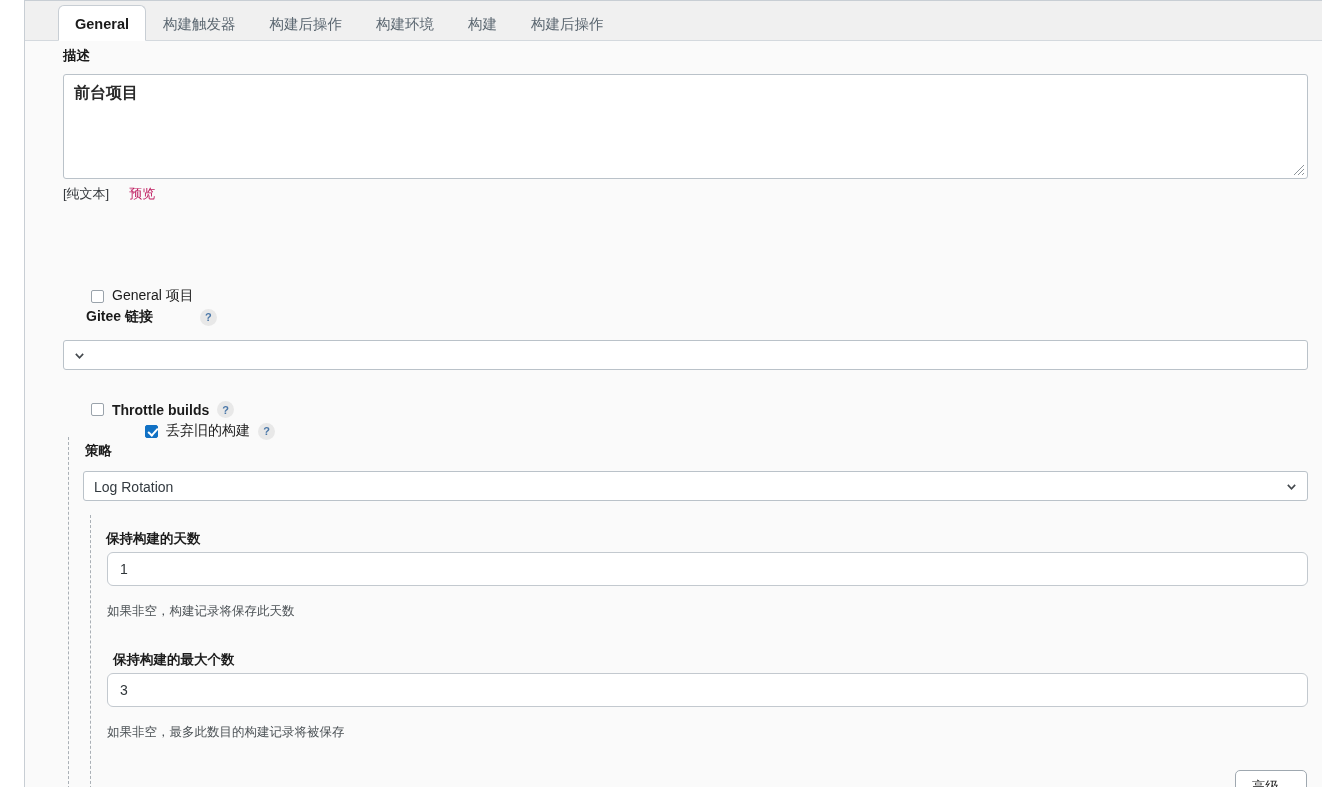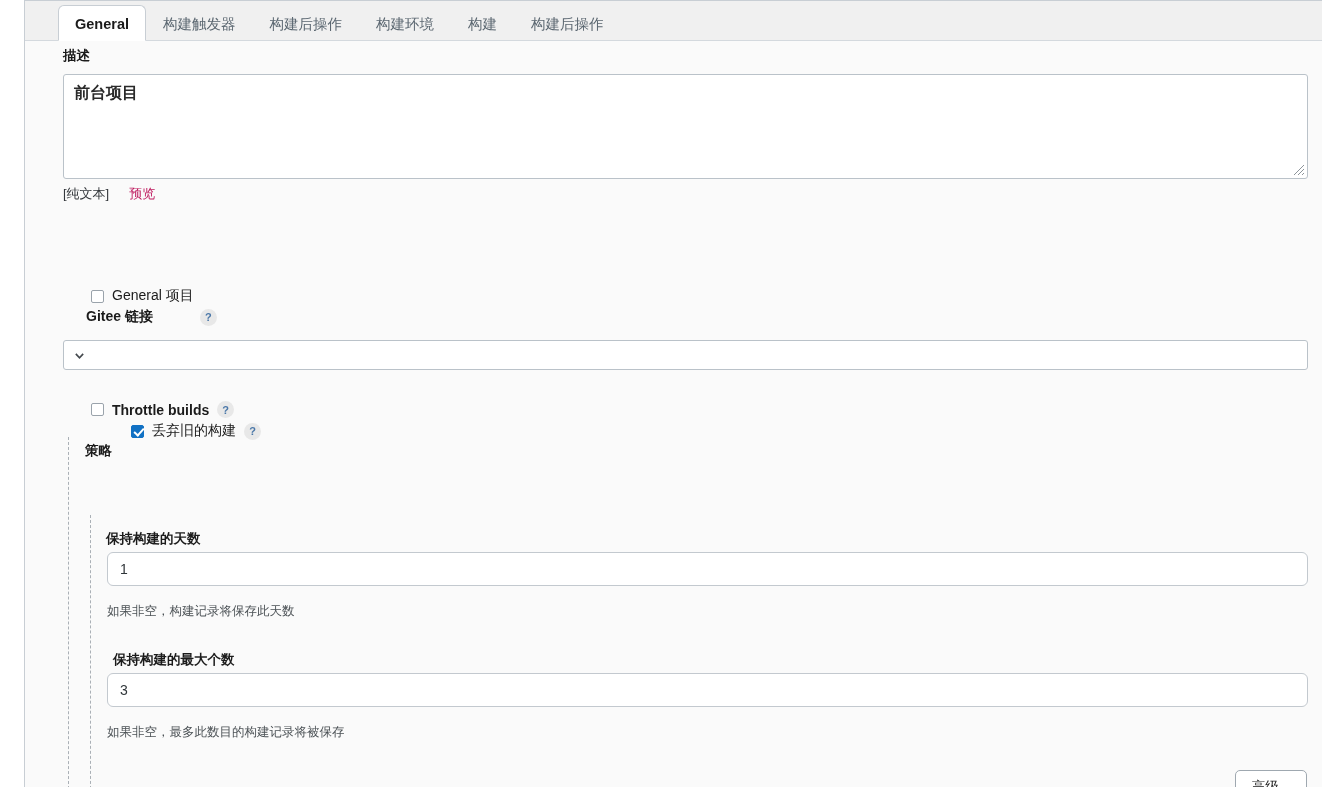--- a/index.html
+++ b/index.html
@@ -312,31 +312,37 @@
           <path d="M2 4.2 L6 8.4 L10 4.2" fill="none" stroke="#44494e" stroke-width="1.8"></path>
         </svg>
       </div>
 
       <div class="cbrow" style="left:66px; top:360px;">
         <span class="cbox"></span>
         <span class="cblabel bold">Throttle builds</span>
         <span class="help">?</span>
       </div>
 
-      <div class="cbrow" style="left:66px; top:381px;padding-left:40px;">
+      <div class="cbrow" style="left:80px; top:381px;padding-left:40px;">
         <span class="cbox checked"></span>
         <span class="cblabel">丢弃旧的构建</span>
         <span class="help">?</span>
       </div>
 
       <div class="dash" style="left:43px; top:396px; height:362px;"></div>
       <div class="dash" style="left:65px; top:474px; height:284px;"></div>
 
       <div class="fld-label" style="left:60px; top:401px;">策略</div>
 
+      <div class="select-wrap" style="left:58px; top:430px; width:1225px;">
+        <span class="select-val">Log Rotation</span>
+        <svg class="chev" viewBox="0 0 12 12">
+          <path d="M2 4.2 L6 8.4 L10 4.2" fill="none" stroke="#44494e" stroke-width="1.8"></path>
+        </svg>
+      </div>
 
       <div class="fld-label" style="left:81px; top:489px;">保持构建的天数</div>
 
       <input class="txtinput" style="left: 82px; top: 511px; width: 1201px;" type="text" value="1">
 
       <div class="hint" style="left:82px; top:562px;">如果非空，构建记录将保存此天数</div>
 
       <div class="fld-label" style="left:81px; top:610px;margin-left:7px;">保持构建的最大个数</div>
 
       <input class="txtinput" style="left: 82px; top: 632px; width: 1201px;" type="text" value="3">

